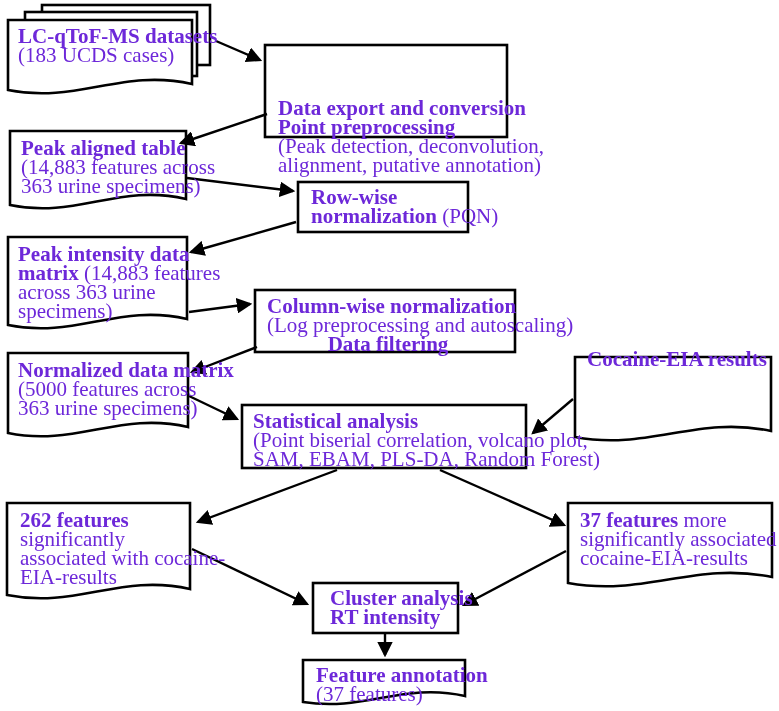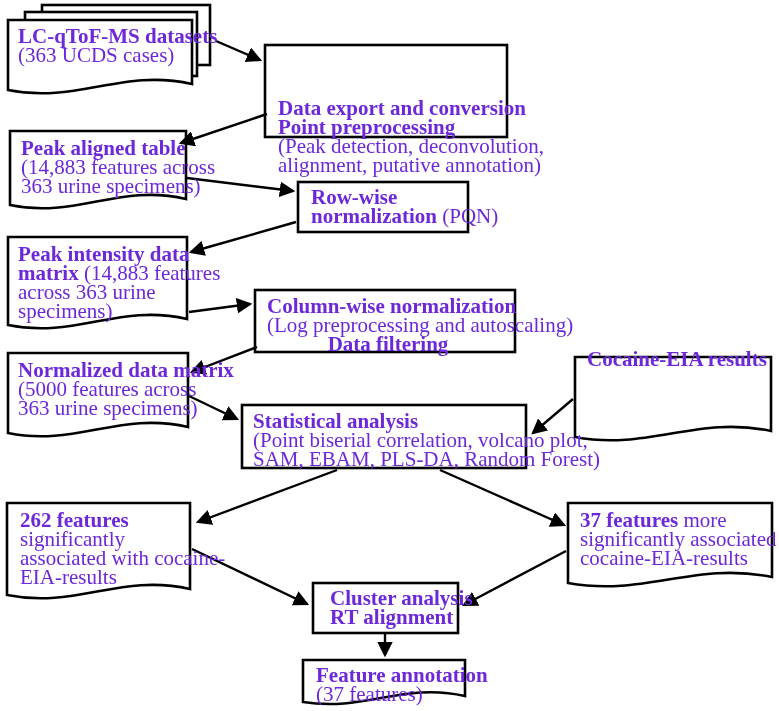--- a/index.html
+++ b/index.html
@@ -64,21 +64,21 @@
     <line class="arrow" x1="573" y1="399" x2="533" y2="433" marker-end="url(#ah)"></line>
     <line class="arrow" x1="337" y1="470" x2="198" y2="522" marker-end="url(#ah)"></line>
     <line class="arrow" x1="440" y1="470" x2="564" y2="525" marker-end="url(#ah)"></line>
     <line class="arrow" x1="192" y1="549" x2="307" y2="604" marker-end="url(#ah)"></line>
     <line class="arrow" x1="566" y1="551" x2="464" y2="605" marker-end="url(#ah)"></line>
     <line class="arrow" x1="385" y1="634" x2="385" y2="655" marker-end="url(#ah)"></line>
   </svg>
 
   <div class="node-text" style="left:18px; top:27px; width:172px;">
     <span class="blk b">LC-qToF-MS datasets</span>
-    <span class="blk">(363 UCDS cases)</span>
+    <span class="blk">(183 UCDS cases)</span>
   </div>
 
   <div class="node-text" style="left:278px; top:55px; width:226px;margin-top:44px;">
     <span class="blk b">Data export and conversion</span>
     <span class="blk b">Point preprocessing</span>
     <span class="blk">(Peak detection, deconvolution,
 alignment, putative annotation)</span>
   </div>
 
   <div class="node-text" style="left:21px; top:139px; width:162px;">
@@ -129,21 +129,21 @@
   </div>
 
   <div class="node-text" style="left:580px; top:511px; width:192px;">
     <span class="b">37 features</span><span> more
 significantly associated with
 cocaine-EIA-results</span>
   </div>
 
   <div class="node-text" style="left:330px; top:589px; width:125px;">
     <span class="blk b">Cluster analysis</span>
-    <span class="blk b">RT alignment</span>
+    <span class="blk b">RT intensity</span>
   </div>
 
   <div class="node-text" style="left:316px; top:666px; width:146px;">
     <span class="blk b">Feature annotation</span>
     <span class="blk">(37 features)</span>
   </div>
 
 </div>
 
 </body></html>

